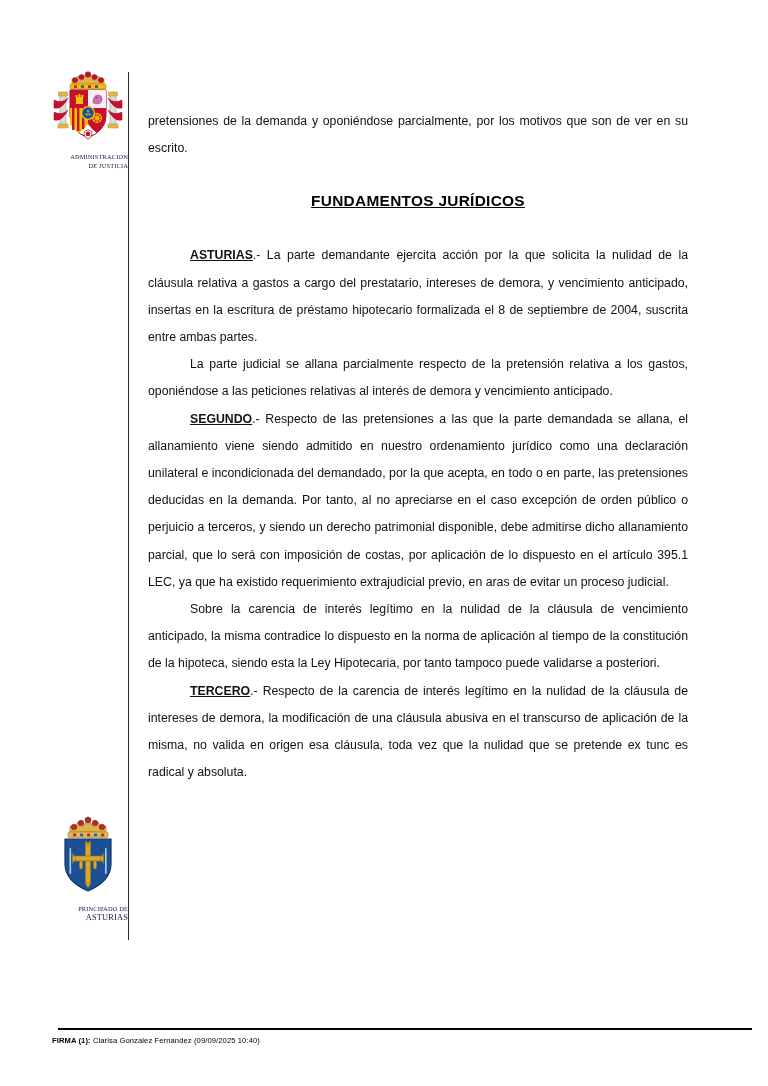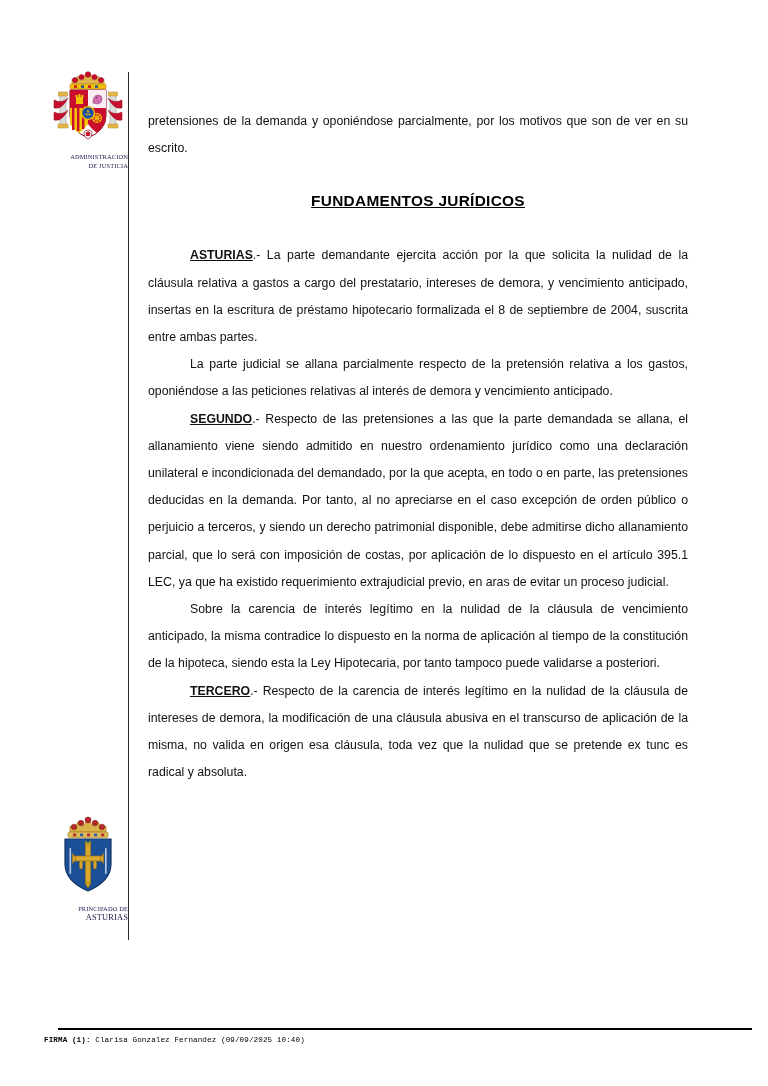--- a/index.html
+++ b/index.html
@@ -89,23 +89,23 @@
   .footer-rule {
     position: absolute;
     left: 58px;
     top: 1028px;
     width: 694px;
     height: 1.6px;
     background: #000000;
   }
   .footer-text {
     position: absolute;
-    left: 44px;
+    left: 52px;
     top: 1036px;
-    font-family: Liberation Mono, monospace;
+    font-family: Liberation Sans, sans-serif;
     font-size: 7.6px;
     color: #000000;
     letter-spacing: 0.1px;
     white-space: nowrap;
   }
   .footer-text .firma-label { font-weight: bold; }
 </style>
 </head>
 <body>
 

